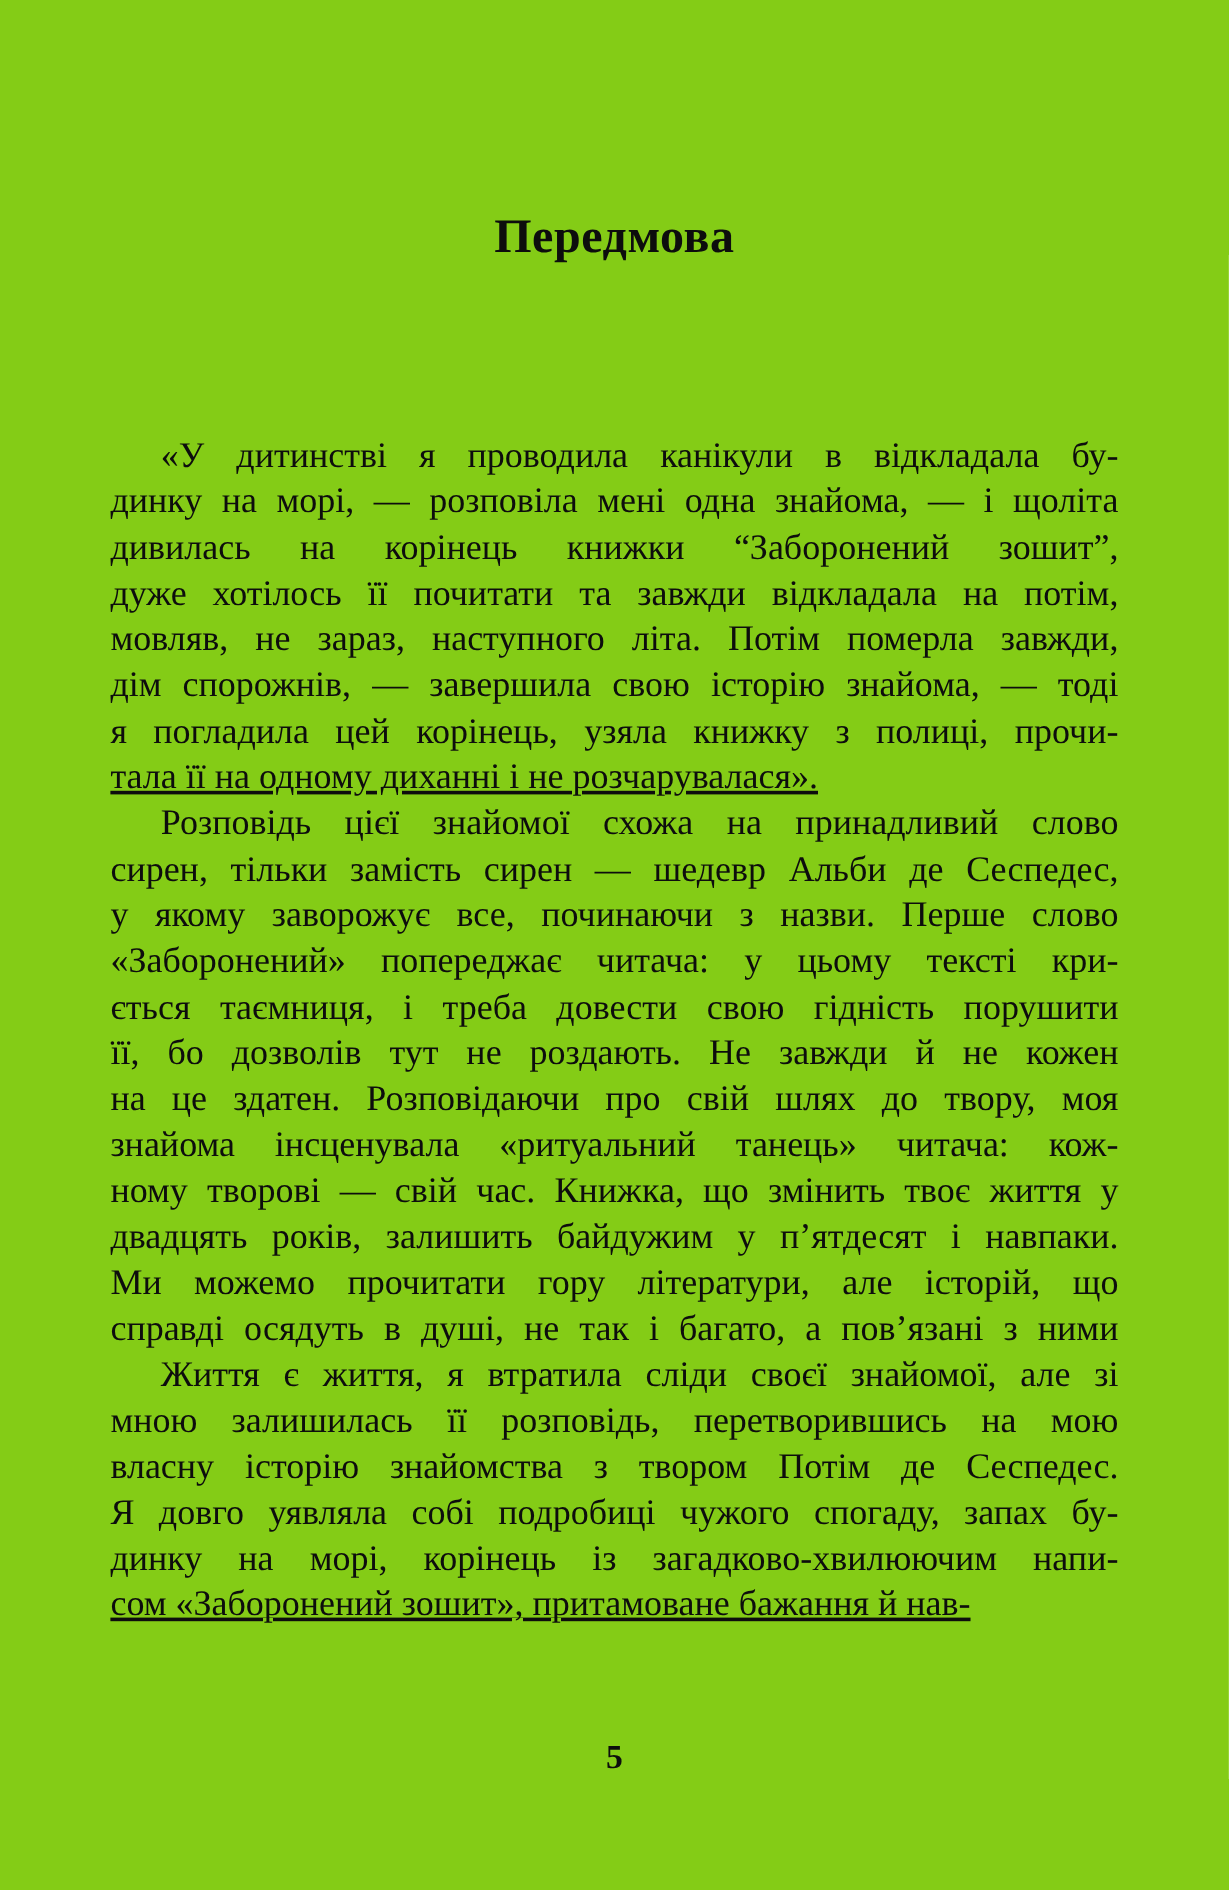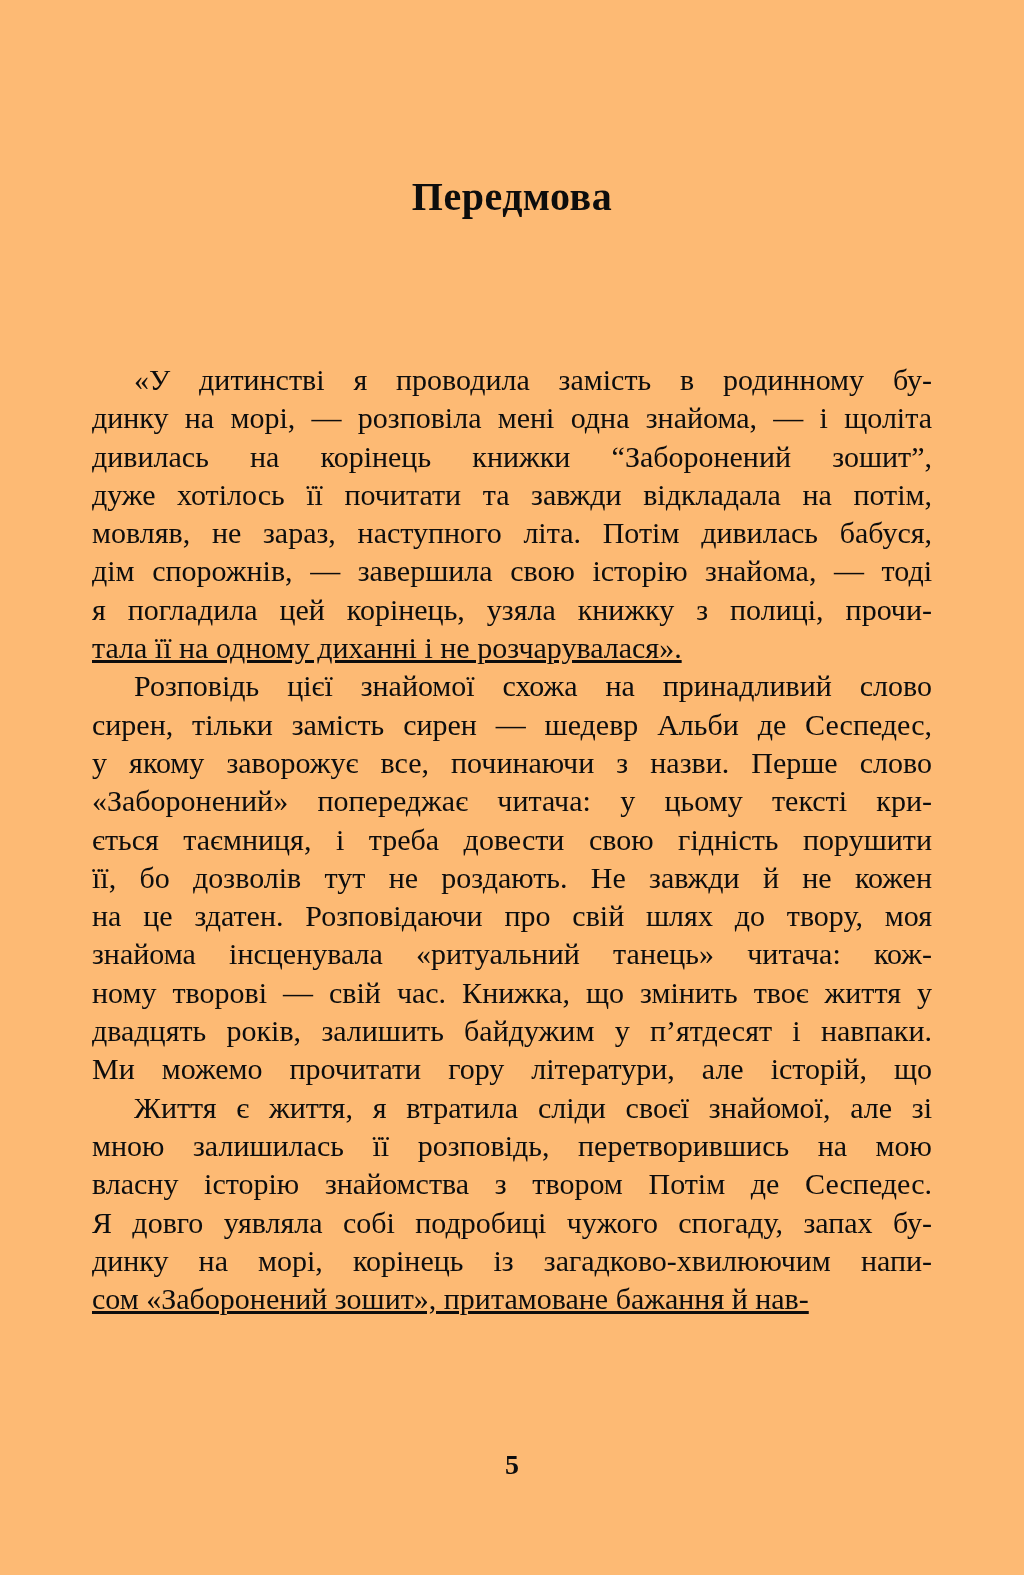--- a/index.html
+++ b/index.html
@@ -64,46 +64,47 @@
     left: 0;
     width: 100%;
     text-align: center;
     font-size: 28px;
     font-weight: 700;
   }
 </style>
 </head>
 <body>
 
-<div class="page" style="color: rgb(13, 13, 13); background: #fdba74;">
+<div class="page" style="color: rgb(13, 13, 13); background: #84cc16;">
   <h1 class="chapter-title">Передмова</h1>
 
   <div class="body-text">
       <div class="paragraph">
-        <div class="text-line para-start">«У дитинстві я проводила замість в родинному бу-</div>
+        <div class="text-line para-start">«У дитинстві я проводила канікули в відкладала бу-</div>
         <div class="text-line">динку на морі, — розповіла мені одна знайома, — і щоліта</div>
         <div class="text-line">дивилась на корінець книжки “Заборонений зошит”,</div>
         <div class="text-line">дуже хотілось її почитати та завжди відкладала на потім,</div>
-        <div class="text-line">мовляв, не зараз, наступного літа. Потім дивилась бабуся,</div>
+        <div class="text-line">мовляв, не зараз, наступного літа. Потім померла завжди,</div>
         <div class="text-line">дім спорожнів, — завершила свою історію знайома, — тоді</div>
         <div class="text-line">я погладила цей корінець, узяла книжку з полиці, прочи-</div>
         <div class="text-line para-end">тала її на одному диханні і не розчарувалася».</div>
       </div>
       <div class="paragraph">
         <div class="text-line para-start">Розповідь цієї знайомої схожа на принадливий слово</div>
         <div class="text-line">сирен, тільки замість сирен — шедевр Альби де Сеспедес,</div>
         <div class="text-line">у якому заворожує все, починаючи з назви. Перше слово</div>
         <div class="text-line">«Заборонений» попереджає читача: у цьому тексті кри-</div>
         <div class="text-line">ється таємниця, і треба довести свою гідність порушити</div>
         <div class="text-line">її, бо дозволів тут не роздають. Не завжди й не кожен</div>
         <div class="text-line">на це здатен. Розповідаючи про свій шлях до твору, моя</div>
         <div class="text-line">знайома інсценувала «ритуальний танець» читача: кож-</div>
         <div class="text-line">ному творові — свій час. Книжка, що змінить твоє життя у</div>
         <div class="text-line">двадцять років, залишить байдужим у п’ятдесят і навпаки.</div>
         <div class="text-line">Ми можемо прочитати гору літератури, але історій, що</div>
+        <div class="text-line">справді осядуть в душі, не так і багато, а пов’язані з ними</div>
       </div>
       <div class="paragraph">
         <div class="text-line para-start">Життя є життя, я втратила сліди своєї знайомої, але зі</div>
         <div class="text-line">мною залишилась її розповідь, перетворившись на мою</div>
         <div class="text-line">власну історію знайомства з твором Потім де Сеспедес.</div>
         <div class="text-line">Я довго уявляла собі подробиці чужого спогаду, запах бу-</div>
         <div class="text-line">динку на морі, корінець із загадково-хвилюючим напи-</div>
         <div class="text-line para-end">сом «Заборонений зошит», притамоване бажання й нав-</div>
       </div>
     </div>

